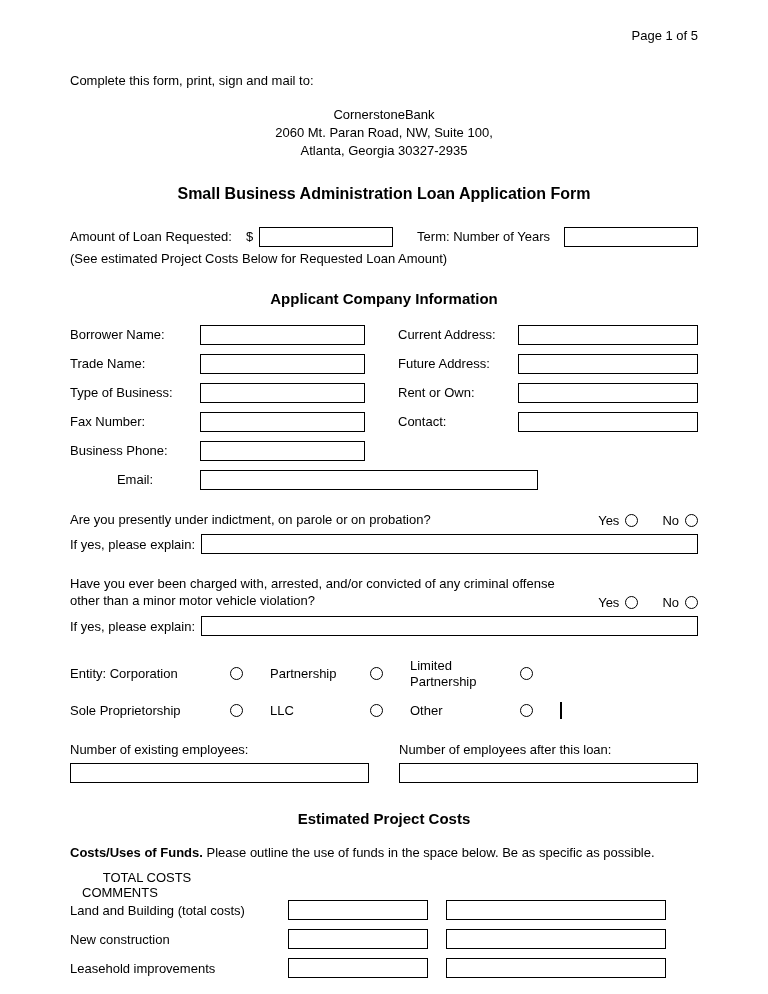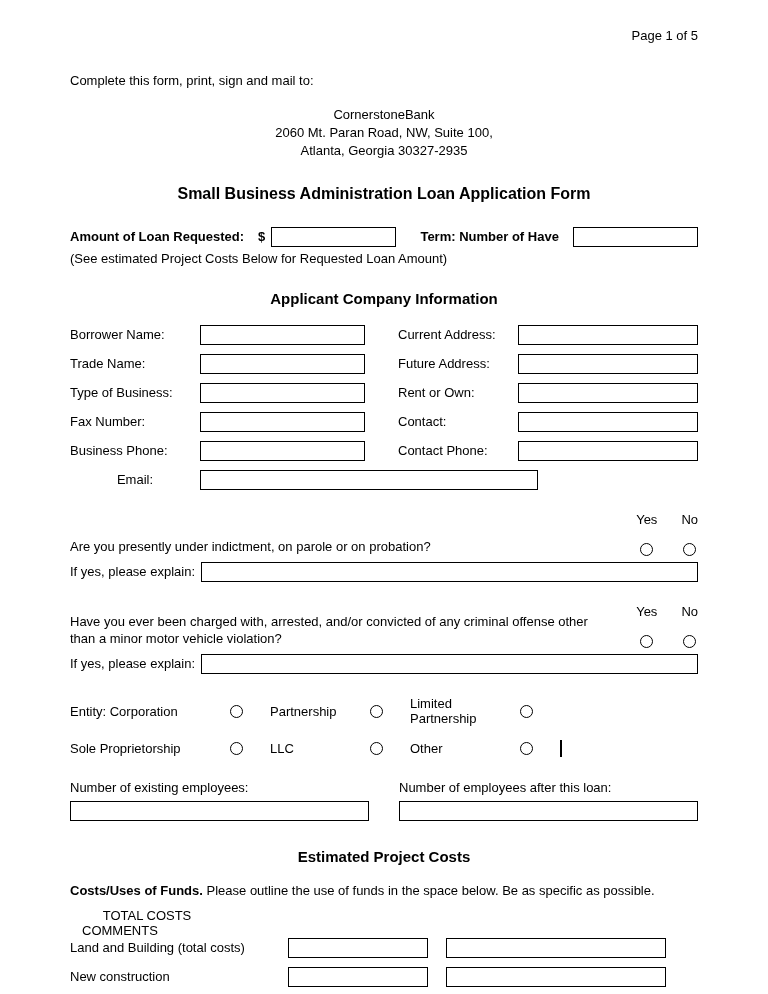--- a/index.html
+++ b/index.html
@@ -9,21 +9,21 @@
     color: #000;
     background: #fff;
     width: 768px;
     padding: 28px 70px 40px 70px;
   }
   .page-num { text-align: right; margin-bottom: 30px; font-size: 13px; }
   .instruct { margin-bottom: 18px; }
   .address { text-align: center; line-height: 1.4; margin-bottom: 24px; }
   .title { text-align: center; font-weight: bold; font-size: 16px; margin-bottom: 24px; }
   .section-title { text-align: center; font-weight: bold; font-size: 15px; margin: 24px 0 18px; }
-  .row { display: flex; align-items: center; margin-bottom: 0; gap: 6px; font-weight: bold; }
+  .row { display: flex; align-items: center; margin-bottom: 0; gap: 6px; }
   .lbl { white-space: nowrap; }
   .inp {
     border: 1.5px solid #000;
     height: 20px;
     background: #fff;
     display: inline-block;
   }
   .note { margin-top: 4px; margin-bottom: 10px; }
   .two-col { display: flex; gap: 28px; }
   .col { flex: 1; }
@@ -31,21 +31,21 @@
   .field-row .flabel { width: 130px; }
   .field-row .inp { flex: 1; max-width: 165px; }
   .col2 .field-row .flabel { width: 120px; }
   .col2 .field-row .inp { max-width: 180px; }
   .email-row { display: flex; align-items: center; margin-bottom: 9px; }
   .email-row .flabel { width: 130px; text-align: center; }
   .email-row .inp { width: 338px; }
   .q-block { margin-top: 22px; }
   .q-row { display: flex; align-items: flex-end; gap: 24px; margin-bottom: 6px; }
   .q-text { flex: 1; line-height: 1.3; }
-  .yn { display: flex; align-items: center; gap: 16px; flex-direction: column; }
+  .yn { display: flex; align-items: center; gap: 6px; }
   .radio {
     width: 13px; height: 13px; border: 1.5px solid #000; border-radius: 50%;
     display: inline-block;
   }
   .explain-row { display: flex; align-items: center; margin-bottom: 6px; gap: 6px; text-align: right; }
   .explain-row .inp { flex: 1; }
   .entity-grid { display: grid; grid-template-columns: 160px 40px 100px 40px 110px 40px 120px; row-gap: 14px; align-items: center; margin-top: 22px; }
   .entity-grid .rcell { display:flex; align-items:center; }
   .small-inp { border:1.5px solid #000; height:18px; width:100px; }
   .emp-row { display:flex; gap:30px; margin-top:24px; }
@@ -74,21 +74,21 @@
   <div>2060 Mt. Paran Road, NW, Suite 100,</div>
   <div>Atlanta, Georgia 30327-2935</div>
 </div>
 
 <div class="title">Small Business Administration Loan Application Form</div>
 
 <div class="row">
   <span class="lbl">Amount of Loan Requested:</span>
   <span style="margin-left:8px">$</span>
   <span class="inp" style="width:140px"></span>
-  <span class="lbl" style="margin-left:18px">Term: Number of Have</span>
+  <span class="lbl" style="margin-left:18px">Term: Number of Years</span>
   <span class="inp" style="width:140px;margin-left:8px"></span>
 </div>
 <div class="note">(See estimated Project Costs Below for Requested Loan Amount)</div>
 
 <div class="section-title">Applicant Company Information</div>
 
 <div class="two-col">
   <div class="col">
     <div class="field-row">
         <span class="flabel">Borrower Name:</span>
@@ -119,24 +119,20 @@
     <div class="field-row">
         <span class="flabel">Future Address:</span>
         <span class="inp"></span>
       </div>
     <div class="field-row">
         <span class="flabel">Rent or Own:</span>
         <span class="inp"></span>
       </div>
     <div class="field-row">
         <span class="flabel">Contact:</span>
-        <span class="inp"></span>
-      </div>
-    <div class="field-row">
-        <span class="flabel">Contact Phone:</span>
         <span class="inp"></span>
       </div>
   </div>
 </div>
 <div class="email-row">
     <span class="flabel">Email:</span>
     <span class="inp"></span>
   </div>
 
 <div class="q-block">

